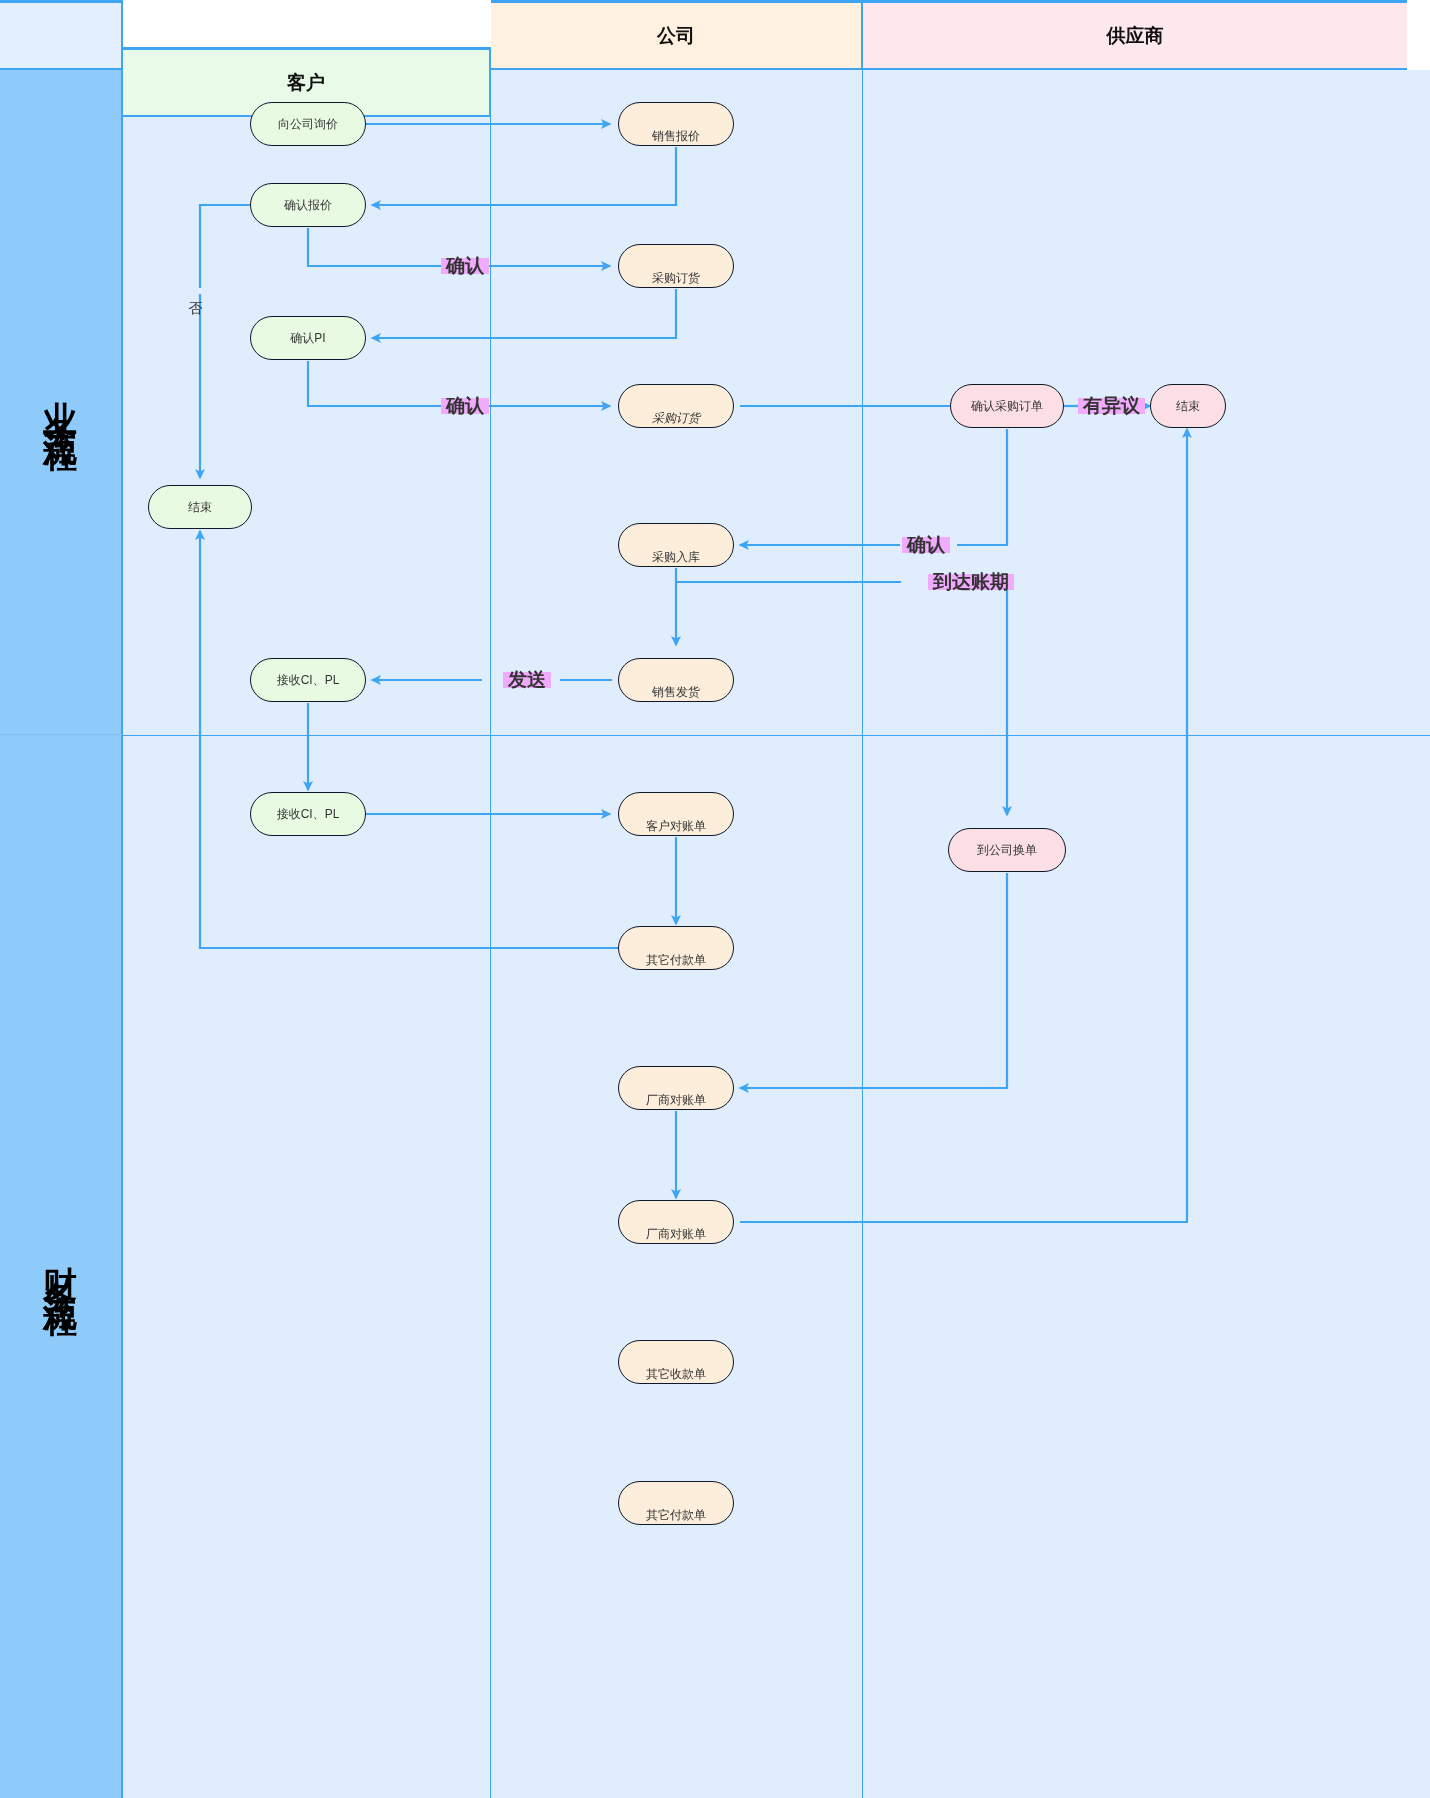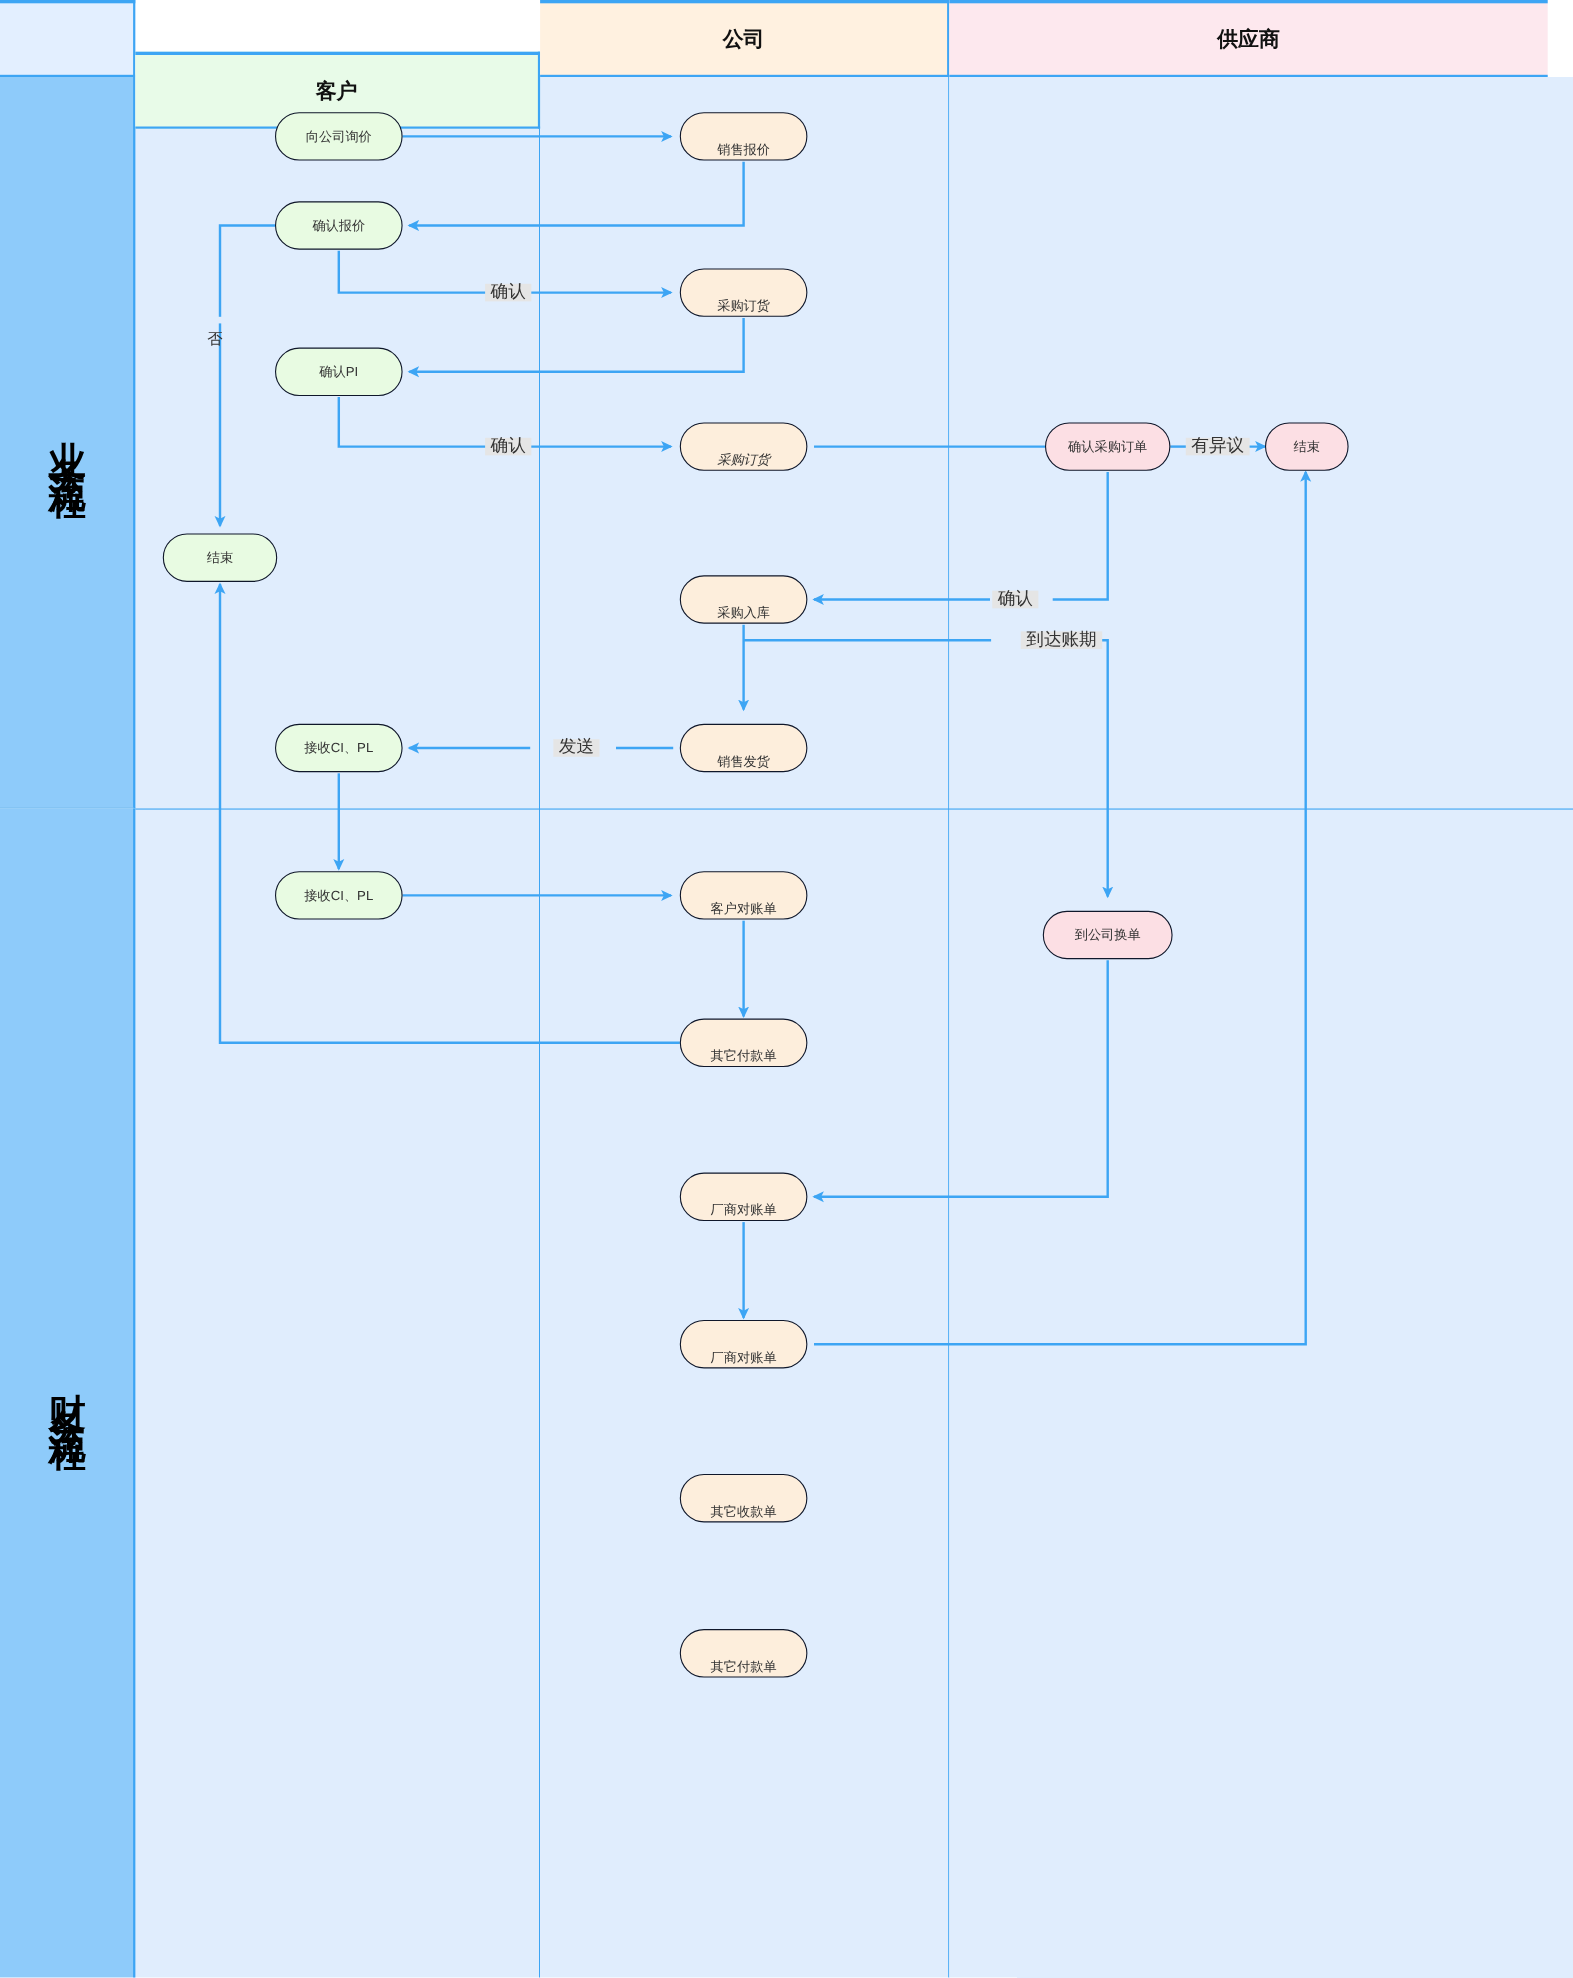--- a/index.html
+++ b/index.html
@@ -42,22 +42,22 @@
   .node{position:absolute;box-sizing:border-box;display:flex;
         align-items:center;justify-content:center;
         border-radius:22px;border:1px solid #0f172a;
         font-size:12px;color:#333;white-space:nowrap;
         height:44px;}
   .n-green{background:#e8fbe2;}
   .n-orange{background:#fdeedc;align-items:flex-end;}
   .n-pink{background:#fcdfe4;}
 
   
-  .elbl{position:absolute;font-size:16px;color:#333;background:#e5e5e5;
-        padding:0 5px;white-space:nowrap;line-height:16px;}
+  .elbl{position:absolute;font-size:19px;color:#333;background:#f0abfc;
+        padding:0 5px;white-space:nowrap;line-height:16px;font-weight:bold;}
   .elbl-v{position:absolute;font-size:14px;color:#333;background:#e0edfd;
         padding:3px 0;white-space:nowrap;line-height:16px;
         writing-mode:vertical-rl;text-orientation:upright;}
 </style>
 </head>
 <body>
 
 <div id="canvas">
 
   <div class="lane" id="lane-cust"></div>

